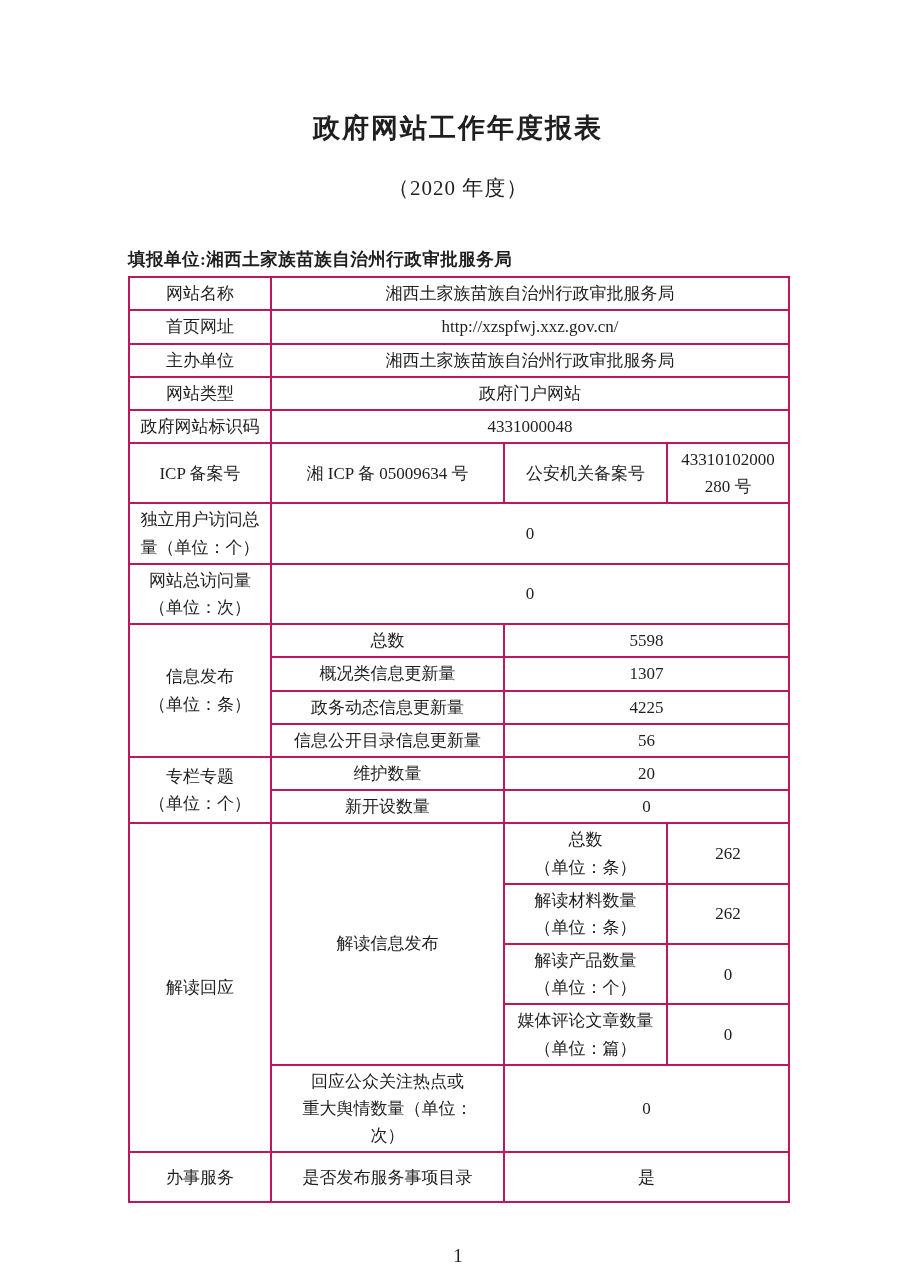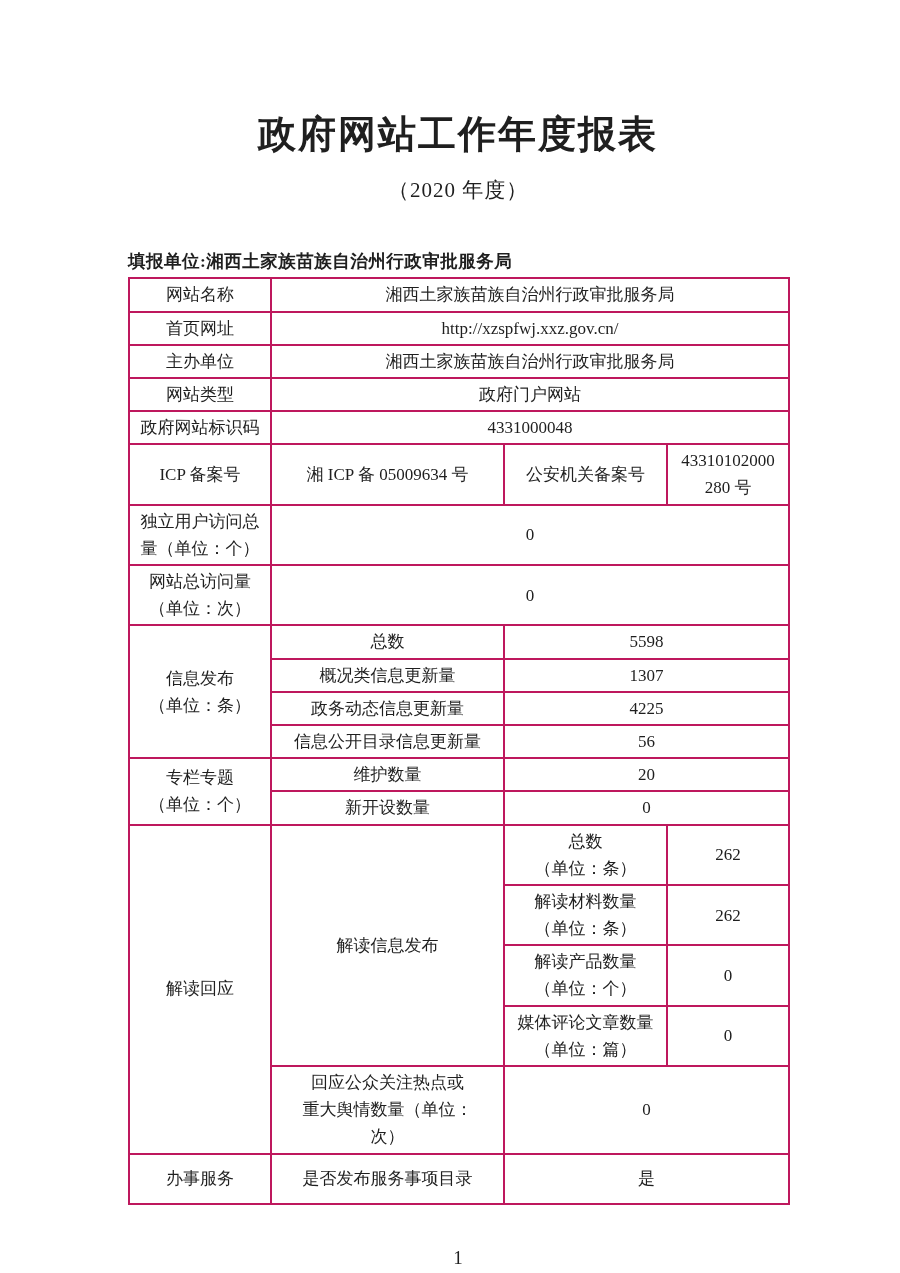--- a/index.html
+++ b/index.html
@@ -14,27 +14,27 @@
     position: relative;
     overflow: hidden;
   }
   .content {
     width: 660px;
     margin-left: 128px;
   }
   .doc-title {
     padding-top: 112px;
     text-align: center;
-    font-size: 38px;
+    font-size: 27px;
     font-weight: bold;
     letter-spacing: 2px;
     line-height: 1.2;
   }
   .doc-subtitle {
-    margin-top: 18px;
+    margin-top: 30px;
     text-align: center;
     font-size: 21px;
     letter-spacing: 1px;
   }
   .reporting-unit {
     margin-top: 46px;
     font-size: 17.5px;
     font-weight: bold;
     letter-spacing: 0.5px;
     line-height: 1.3;

